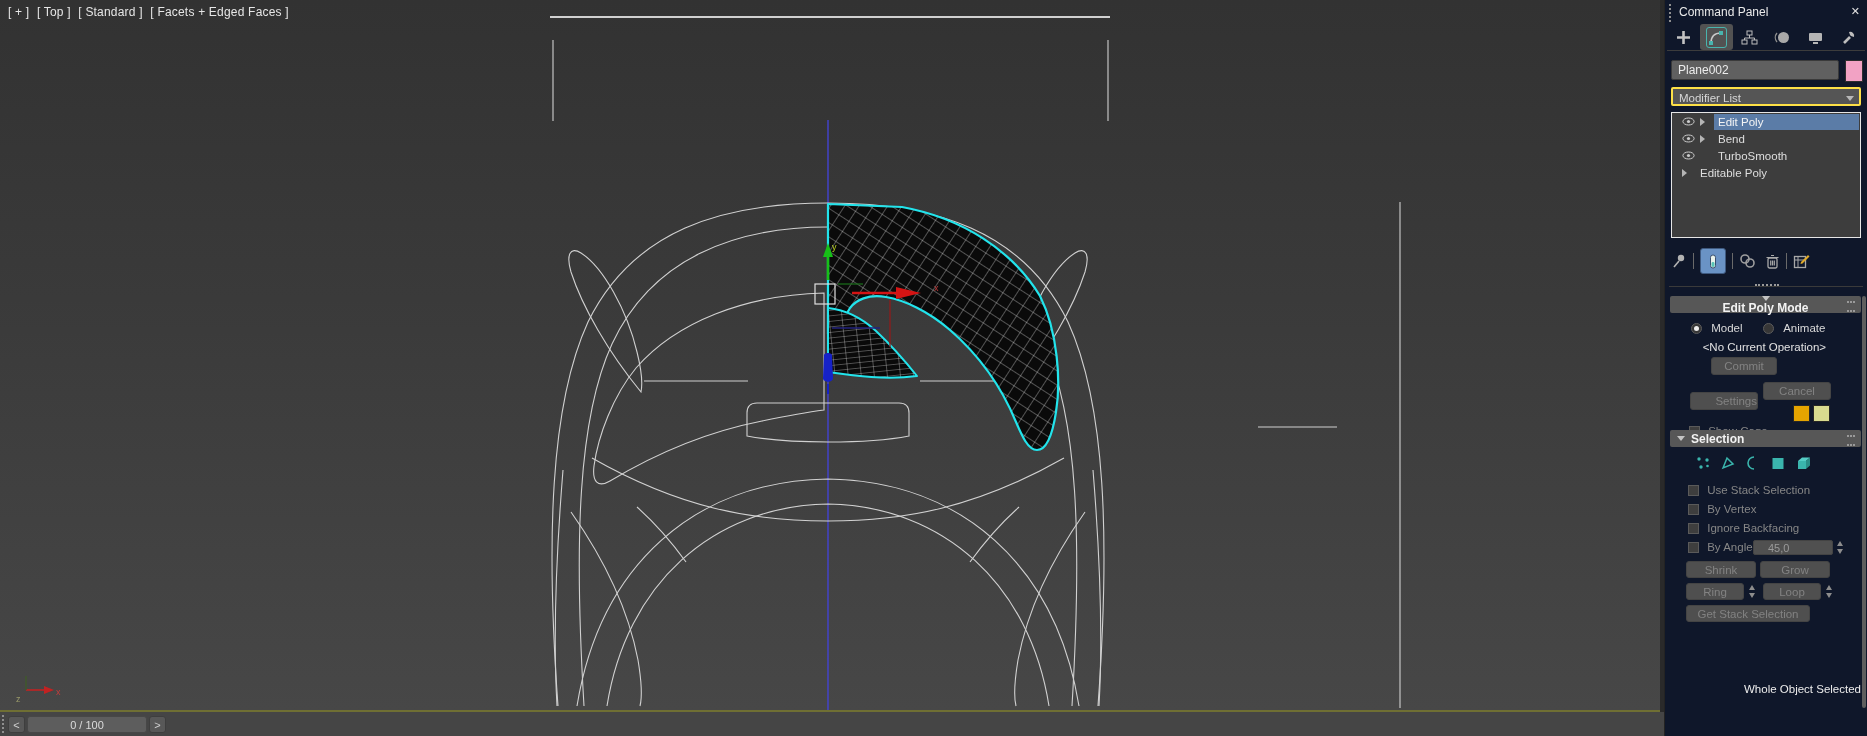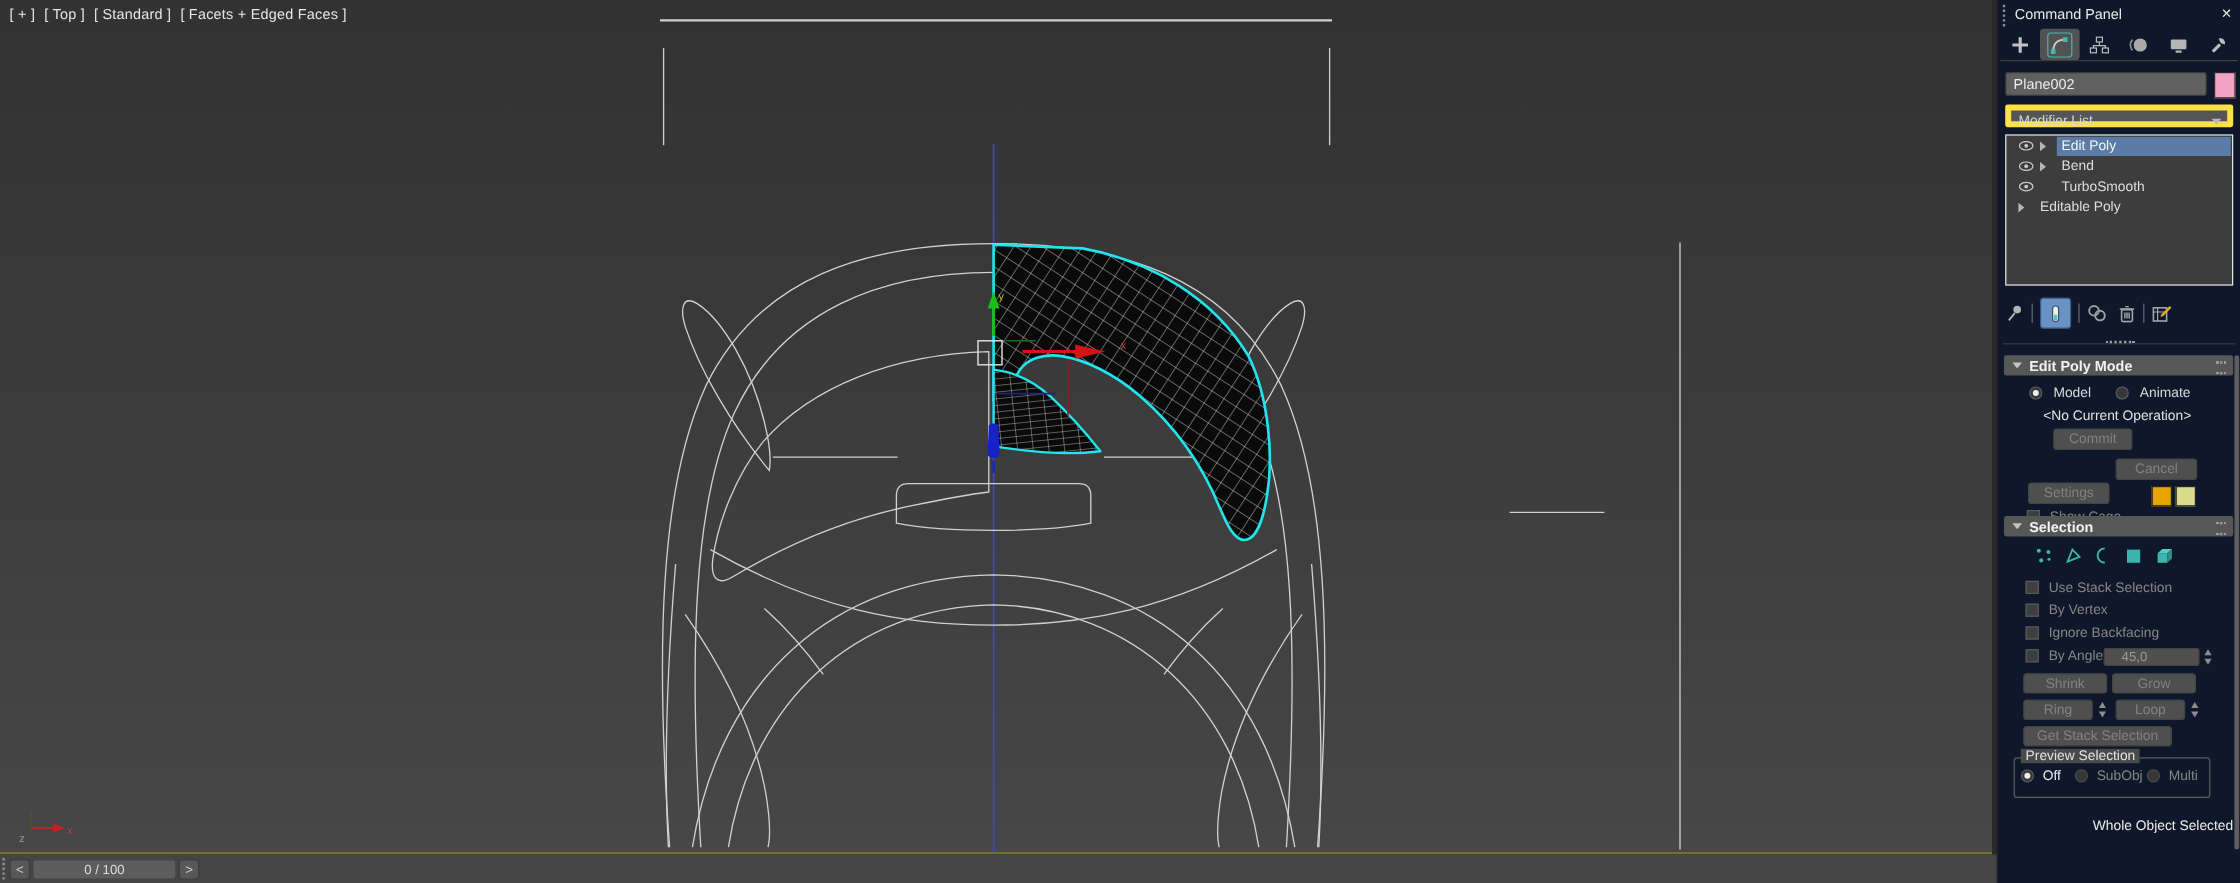--- a/index.html
+++ b/index.html
@@ -32,21 +32,21 @@
   .tabs{position:absolute;left:2px;top:24px;width:198px;height:26px;display:flex;
     border-bottom:1px solid #3c3c3c;}
   .tab{flex:1;display:flex;align-items:center;justify-content:center;height:26px;}
   .tab.sel{background:#525252;border-radius:3px;}
   .tab.sel .tab-ic{outline:1px solid #49b4ae;outline-offset:1px;border-radius:1px;}
   .name-field{position:absolute;left:6px;top:60px;width:168px;height:20px;background:#606060;
     border:1px solid #3a3a3a;border-radius:2px;color:#ececec;font-size:12px;line-height:19px;
     padding-left:6px;box-sizing:border-box;}
   .color-swatch{position:absolute;left:180px;top:60px;width:16px;height:20px;border:1px solid #2e2e2e;}
   .mod-list{position:absolute;left:6px;top:87px;width:190px;height:19px;background:#555555;
-    border:5px solid #fde047;border-radius:2px;color:#d6d6d6;line-height:18px;padding-left:6px;box-sizing:border-box;}
+    border:2px solid #fde047;border-radius:2px;color:#d6d6d6;line-height:18px;padding-left:6px;box-sizing:border-box;}
   .mod-list .dd{position:absolute;right:5px;top:7px;width:0;height:0;border-left:4px solid transparent;
     border-right:4px solid transparent;border-top:5px solid #b8b8b8;}
   .stack{position:absolute;left:6px;top:112px;width:190px;height:126px;background:#3d3d3d;
     border:1px solid #e6e6e6;box-sizing:border-box;}
   .srow{height:17px;display:flex;align-items:center;padding-left:10px;}
   .srow .sp16{width:18px;display:flex;align-items:center;}
   .srow .sp12{width:14px;display:flex;align-items:center;}
   .srow .lbl{padding:0 4px;line-height:16px;color:#dedede;white-space:nowrap;}
   .srow .lbl.sel{background:#5b7ca7;color:#f4f4f4;flex:1;margin-right:1px;}
   .tri-r{width:0;height:0;border-top:4px solid transparent;border-bottom:4px solid transparent;
@@ -297,37 +297,37 @@
         <rect x="1.5" y="3.5" width="11" height="11" fill="none" stroke="#a8a8a8" stroke-width="1.3"></rect>
         <path d="M1.5,7 H12.5 M5,3.5 V14.5" stroke="#a8a8a8" stroke-width="1"></path>
         <path d="M8,9 L15,2 L16.5,3.5 L9.5,10.5 L7.5,11 Z" fill="#e0aa2a"></path>
       </svg>
     </div>
 
     <div class="divider">
         <span class="dots"></span>
       </div>
 
-    <div class="rollout-hd" style="top:296px;">
+    <div class="rollout-hd" style="top:296px;flex-direction:column;">
       <span class="arr"></span>
       <span class="t">Edit Poly Mode</span>
       <span class="grip"></span>
     </div>
 
     <div class="ctext" style="left:26px;top:322px;">
       <span class="radio on"></span>
       <span style="margin-left:6px;">Model</span>
     </div>
     <div class="ctext" style="left:98px;top:322px;">
       <span class="radio"></span>
       <span style="margin-left:6px;">Animate</span>
     </div>
     <div class="ctext" style="left:0;top:341px;width:161px;text-align:right;color:#e2e2e2;">&lt;No Current Operation&gt;</div>
     <div class="btn" style="left:46px;top:357px;width:66px;height:18px;line-height:17px;">Commit</div>
-    <div class="btn" style="left:25px;top:402px;width:68px;height:18px;line-height:17px;">Settings</div>
+    <div class="btn" style="left:25px;top:392px;width:68px;height:18px;line-height:17px;text-align:right;">Settings</div>
     <div class="btn" style="left:98px;top:382px;width:68px;height:18px;line-height:17px;">Cancel</div>
     <div class="ctext dtext" style="left:24px;top:406px;margin-top:19px;">
       <span class="cbx"></span>
       <span style="margin-left:5px;">Show Cage</span>
     </div>
     <div style="position:absolute;left:128px;top:405px;width:15px;height:15px;background:#e5a400;border:1px solid #262626;"></div>
     <div style="position:absolute;left:148px;top:405px;width:15px;height:15px;background:#d9db8f;border:1px solid #262626;"></div>
 
     <div class="rollout-hd" style="top:430px;">
       <span class="arr"></span>
@@ -380,33 +380,18 @@
     <div class="btn" style="left:21px;top:561px;width:70px;height:17px;line-height:16px;">Shrink</div>
     <div class="btn" style="left:95px;top:561px;width:70px;height:17px;line-height:16px;">Grow</div>
 
     <div class="btn" style="left:21px;top:583px;width:58px;height:17px;line-height:16px;">Ring</div>
     <span class="spin" style="position:absolute;left:82px;top:584px;"></span>
     <div class="btn" style="left:98px;top:583px;width:58px;height:17px;line-height:16px;">Loop</div>
     <span class="spin" style="position:absolute;left:159px;top:584px;"></span>
 
     <div class="btn" style="left:21px;top:605px;width:124px;height:17px;line-height:16px;">Get Stack Selection</div>
 
-    <div class="group" style="left:13px;top:631px;width:162px;height:32px;">
-      <span class="glabel">Preview Selection</span>
-      <div style="position:absolute;left:5px;top:9px;color:#ececec;">
-        <span class="radio on"></span>
-        <span style="margin-left:4px;">Off</span>
-      </div>
-      <div style="position:absolute;left:50px;top:9px;color:#868686;">
-        <span class="radio dis"></span>
-        <span style="margin-left:4px;">SubObj</span>
-      </div>
-      <div style="position:absolute;left:110px;top:9px;color:#868686;">
-        <span class="radio dis"></span>
-        <span style="margin-left:4px;">Multi</span>
-      </div>
-    </div>
 
     <div class="ctext" style="left:0;top:671px;width:196px;text-align:right;color:#ececec;margin-top:12px;">Whole Object Selected</div>
 
     <div class="scrollstrip"></div>
   </div>
 </div>
 
 </body></html>

